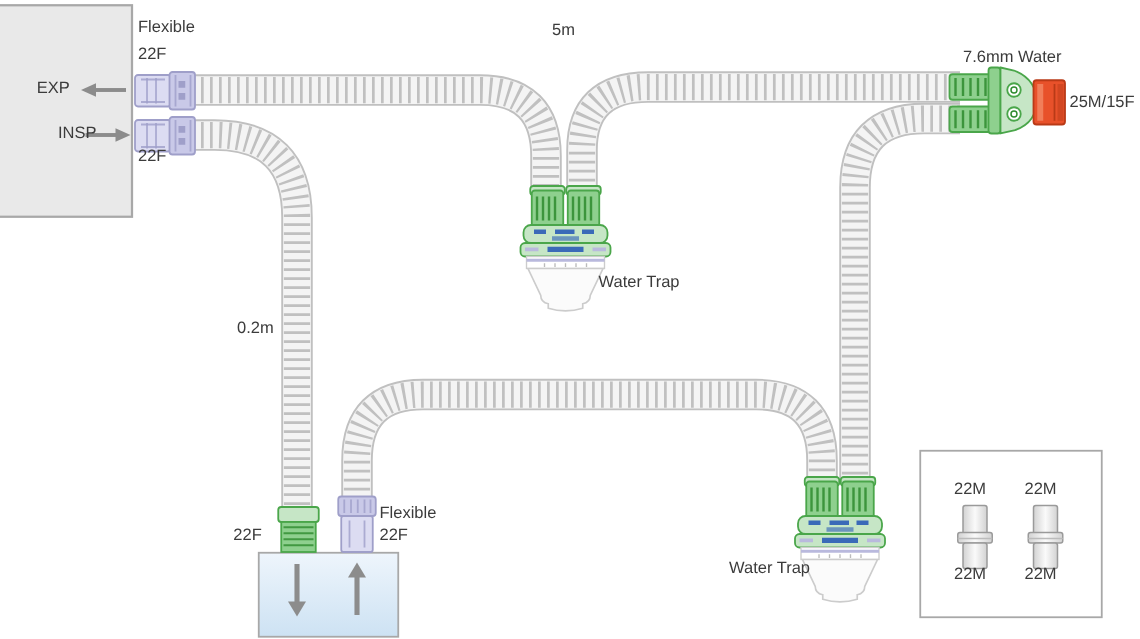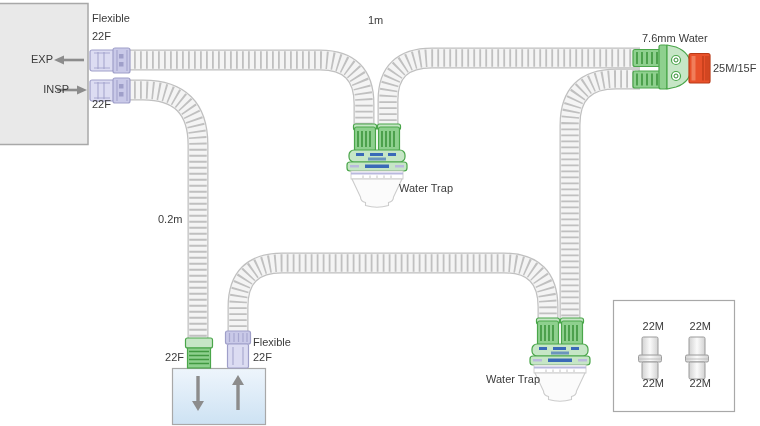--- a/index.html
+++ b/index.html
@@ -1,22 +1,22 @@
 <!DOCTYPE html>
 <html style="--c-text: #3b3b3b; --c-green: #4aa64a; --c-greenDark: #2e8b2e; --c-greenMid: #8ed08e; --c-greenLight: #c6e6c6; --c-blue: #3a6ab8; --c-lavender: #b9b9dd; --c-purpleStroke: #9f9fc9; --c-purpleFill: #dcdcf2; --c-purpleCuff: #c9c9e8; --c-orange: #e8512a; --c-orangeDark: #b93a17; --c-tubeOutline: #c0c0c0; --c-tubeBody: #f4f4f4; --c-tubeRib: #9d9d9d; --c-boxGray: #e9e9e9; --c-boxBorder: #a8a8a8; --c-humTop: #edf5fc; --c-humBottom: #cde2f3; --c-arrowGray: #8c8c8c; --c-flask: #fbfbfb; --c-flaskStroke: #cccccc;"><head>
 <meta charset="utf-8">
 <style>
   html,body{margin:0;padding:0;background:#fff;}
   .stage{position:relative;width:760px;height:426px;background:#fff;overflow:hidden;
          font-family:"Liberation Sans",sans-serif;}
   .stage svg{position:absolute;left:0;top:0;}
   .lbl{position:absolute;font-size:11px;line-height:12px;color:var(--c-text,#3b3b3b);
        white-space:nowrap;}
-  .lbl.right{text-align:right;}
-  .lbl.center{text-align:right;}
+  .lbl.right{text-align:center;}
+  .lbl.center{text-align:left;}
 
   
   .vent-box{fill:var(--c-boxGray,#e9e9e9);stroke:var(--c-boxBorder,#ababab);stroke-width:1.5;}
   .adapter-box{fill:#ffffff;stroke:var(--c-boxBorder,#9a9a9a);stroke-width:1.2;}
   .hum-box{fill:url(#humGrad);stroke:var(--c-boxBorder,#9a9a9a);stroke-width:1.2;}
   .tube-o{fill:none;stroke:var(--c-tubeOutline,#bdbdbd);stroke-width:21;}
   .tube-b{fill:none;stroke:var(--c-tubeBody,#f4f4f4);stroke-width:18.5;}
   .tube-r{fill:none;stroke:var(--c-tubeRib,#a0a0a0);stroke-width:17.5;
           stroke-dasharray:1.8 4.2;opacity:.6;}
   .g-fill-mid{fill:var(--c-greenMid,#8ed08e);stroke:var(--c-green,#4aa64a);stroke-width:1.2;}
@@ -196,21 +196,21 @@
   <g>
     <rect x="225.5" y="331" width="25" height="13" rx="2" class="p-cuff"></rect>
     <path d="M229.5 333 V342 M234 333 V342 M238.5 333 V342 M243 333 V342 M247 333 V342" class="p-rib"></path>
     <rect x="227.5" y="344" width="21" height="24" rx="1.5" class="p-body"></rect>
     <path d="M233 347 V365 M243 347 V365" class="p-rib" opacity="0.55"></path>
   </g>
 </svg>
 
 <div class="lbl" style="left:92px;top:12px">Flexible</div>
 <div class="lbl" style="left:92px;top:30px">22F</div>
-<div class="lbl" style="left:368px;top:14px">1m</div>
+<div class="lbl" style="left:368px;top:14px">5m</div>
 <div class="lbl" style="left:642px;top:32px">7.6mm Water</div>
 <div class="lbl" style="left:713px;top:62px">25M/15F</div>
 <div class="lbl right" style="left:18px;top:53px;width:35px">EXP</div>
 <div class="lbl right" style="left:34px;top:83px;width:35px">INSP</div>
 <div class="lbl" style="left:92px;top:98px">22F</div>
 <div class="lbl" style="left:158px;top:213px">0.2m</div>
 <div class="lbl" style="left:399px;top:182px">Water Trap</div>
 <div class="lbl right" style="left:146px;top:351px;width:38px">22F</div>
 <div class="lbl" style="left:253px;top:336px">Flexible</div>
 <div class="lbl" style="left:253px;top:351px">22F</div>

